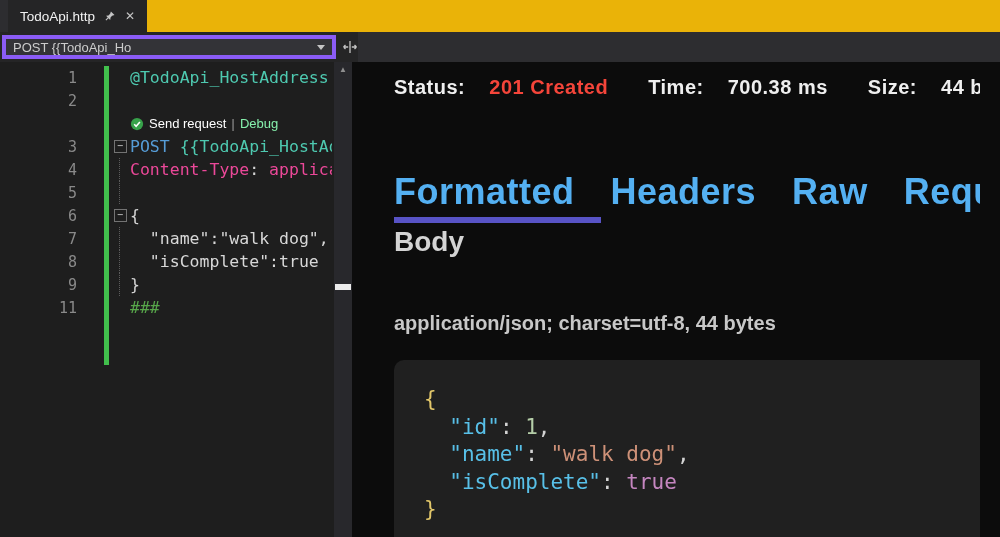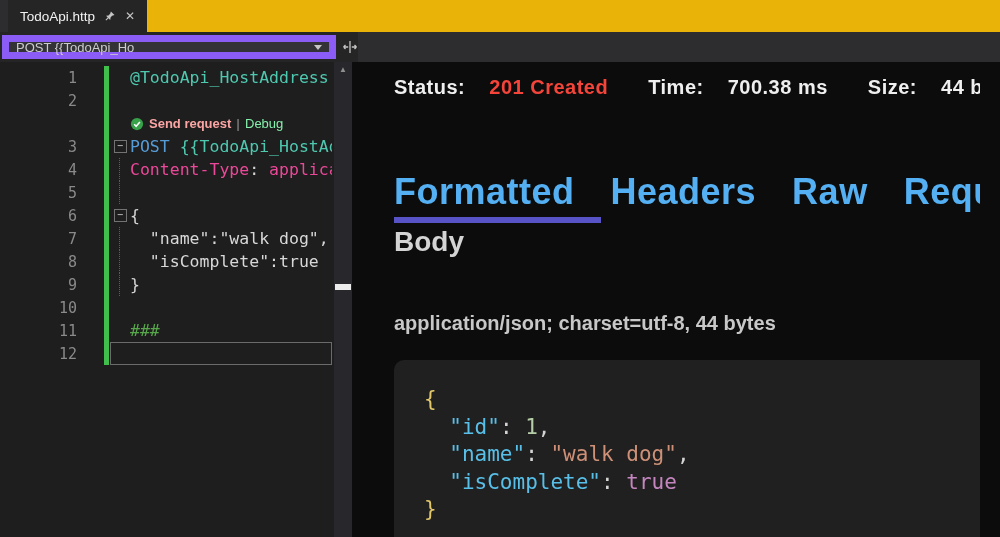--- a/index.html
+++ b/index.html
@@ -9,21 +9,21 @@
   
   .header-band{position:absolute;top:0;left:0;width:1000px;height:62px;background:#2d2d30;}
   .tabstrip{position:absolute;top:0;left:8px;width:1000px;height:32px;background:#eab308;}
   .doc-tab{position:absolute;top:0;left:0;height:32px;background:#252526;display:flex;align-items:center;
            gap:9px;padding:0 12px;box-sizing:border-box;}
   .tab-title{color:#f2f2f2;font-size:13.5px;}
   .tab-pin svg{display:block;}
   .tab-close{color:#c5c5c5;font-size:12px;line-height:12px;cursor:pointer;}
   .toolbar{position:absolute;top:32px;left:0;width:358px;height:30px;background:#252526;display:flex;
            align-items:center;box-sizing:border-box;}
-  .combo{margin-left:2px;width:363px;height:24px;background:#333337;border:7px solid #8b5cf6;display:flex;
+  .combo{margin-left:2px;width:363px;height:24px;background:#333337;border:4px solid #8b5cf6;display:flex;
          align-items:center;padding:0 7px;box-sizing:border-box;}
   .combo-value{flex:1;color:#cccccc;font-size:13px;white-space:nowrap;overflow:hidden;}
   .chevron{width:0;height:0;border-left:4px solid transparent;border-right:4px solid transparent;
            border-top:5px solid #c5c5c5;margin-left:6px;}
   .split-btn{margin-left:6px;display:flex;align-items:center;}
 
   
   .editor{position:absolute;top:62px;left:0;width:352px;height:475px;background:#1e1e1e;overflow:hidden;}
   .ed-rows{position:absolute;top:4px;left:0;right:0;}
   .ed-row{height:23px;display:flex;align-items:center;padding-right:20px;
@@ -33,21 +33,21 @@
   .ed-body{flex:1;margin-left:30px;height:100%;display:flex;align-items:center;overflow:hidden;box-sizing:border-box;}
   .ed-row.current .ed-body{border:1px solid #6b6b6b;}
   .ed-foldcol{width:20px;flex:none;height:100%;display:flex;align-items:center;justify-content:center;position:relative;}
   .ed-foldcol.guide::after{content:"";position:absolute;left:9px;top:0;bottom:0;border-left:1px dotted #5c5c5c;}
   .fold-box{width:13px;height:13px;box-sizing:border-box;border:1px solid #737373;background:#1e1e1e;
             color:#c8c8c8;font-size:10px;line-height:10px;text-align:center;z-index:1;}
   .ed-code{white-space:pre;text-align:right;}
   .change-bar{position:absolute;left:104px;top:4px;width:5px;height:299px;background:var(--modified-green,#41bf4c);}
   .codelens{position:absolute;top:50px;left:130px;height:23px;display:flex;align-items:center;gap:5px;
             font-size:13px;font-family:"Liberation Sans",sans-serif;}
-  .lens-send{color:#fca5a5;font-weight:bold;}
+  .lens-send{color:#ffffff;}
   .lens-sep{color:#6f6f6f;font-weight:700;}
   .lens-debug{color:#86efac;}
   .ed-scroll{position:absolute;top:0;right:0;width:18px;height:475px;background:#28282c;}
   .scroll-up{position:absolute;top:3px;left:0;right:0;text-align:center;font-size:8px;color:#8f8f8f;}
   .scroll-thumb{position:absolute;top:222px;left:1px;width:16px;height:6px;background:#ececec;}
 
   
   .response{position:absolute;top:62px;left:352px;width:628px;height:475px;background:#0c0c0c;overflow:hidden;}
   .status-row{position:absolute;top:14px;left:42px;display:flex;align-items:baseline;font-size:20px;
               font-weight:700;letter-spacing:.5px;color:#efefef;white-space:nowrap;}
@@ -183,38 +183,24 @@
           </span>
         </div>
         <div class="ed-row">
           <span class="ed-num">9</span>
           <span class="ed-body">
             <span class="ed-foldcol guide"></span>
             <span class="ed-code"><span class="tk-pun">}</span></span>
           </span>
         </div>
         <div class="ed-row">
-          <span class="ed-num">10</span>
-          <span class="ed-body">
-            <span class="ed-foldcol"></span>
-            <span class="ed-code"></span>
-          </span>
-        </div>
-        <div class="ed-row">
           <span class="ed-num">11</span>
           <span class="ed-body">
             <span class="ed-foldcol"></span>
             <span class="ed-code"><span class="tk-cmt">###</span></span>
-          </span>
-        </div>
-        <div class="ed-row current">
-          <span class="ed-num">12</span>
-          <span class="ed-body">
-            <span class="ed-foldcol"></span>
-            <span class="ed-code"></span>
           </span>
         </div>
       </div>
     <div class="change-bar"></div>
     <div class="codelens">
       <span style="display:flex;">
         <svg width="14" height="14" viewBox="0 0 16 16">
             <circle cx="8" cy="8" r="7" fill="#37a24a"></circle>
             <path d="M4.8 8.3l2.2 2.3 4.3-4.8" stroke="#fff" stroke-width="1.8" fill="none"></path>
           </svg>

